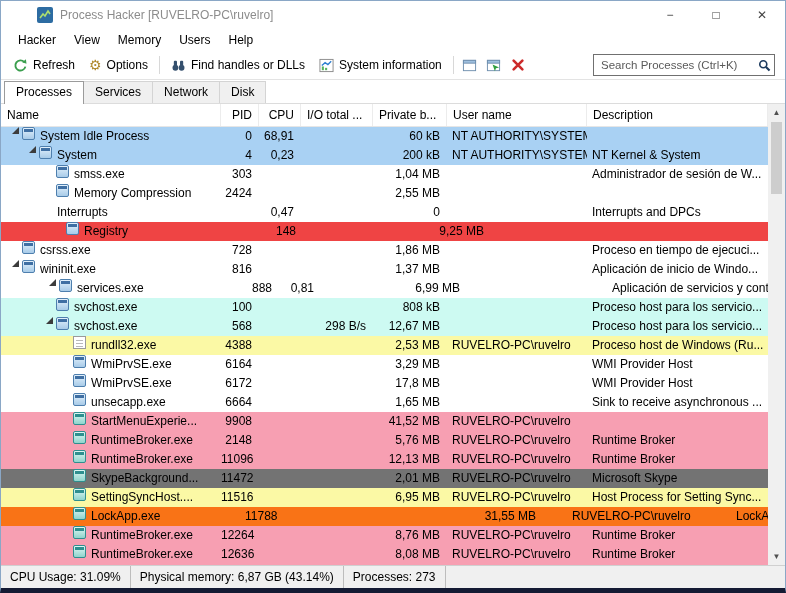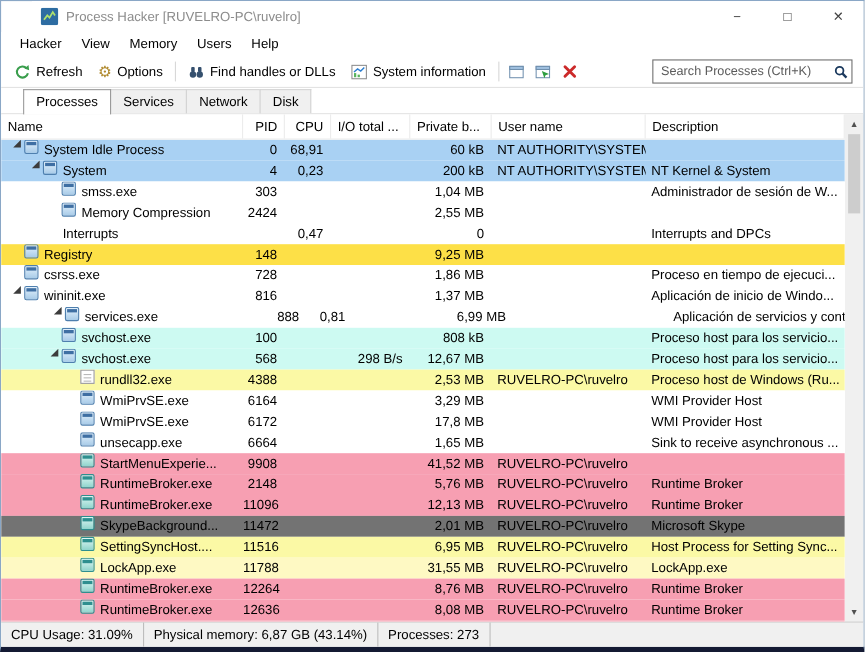--- a/index.html
+++ b/index.html
@@ -21,21 +21,21 @@
   
   .toolbar{height:28px;flex:0 0 28px;display:flex;align-items:center;padding:0 5px;background:#fff;border-bottom:1px solid #e3e3e3;}
   .tb-btn{display:flex;align-items:center;gap:5px;padding:3px 7px;}
   .tb-icon-btn{display:flex;align-items:center;justify-content:center;width:24px;height:22px;}
   .tb-sep{width:1px;height:18px;background:#d8d8d8;margin:0 4px;}
   .gear-glyph{font-size:14px;color:#b08a2e;line-height:14px;}
   .searchbox{margin-left:auto;margin-right:5px;width:172px;height:20px;border:1px solid #707070;background:#fff;display:flex;align-items:center;padding:0 3px 0 5px;}
   .searchbox input{border:none;outline:none;flex:1;font-family:"Liberation Sans",sans-serif;font-size:11.5px;color:#333;min-width:0;}
   .searchbox input::placeholder{color:#5a5a5a;}
   
-  .tabstrip{height:23px;flex:0 0 23px;display:flex;align-items:flex-end;padding-left:20px;background:#fff;border-bottom:1px solid #dcdcdc;}
+  .tabstrip{height:23px;flex:0 0 23px;display:flex;align-items:flex-end;padding-left:3px;background:#fff;border-bottom:1px solid #dcdcdc;}
   .tab{padding:3px 11px 4px 11px;border:1px solid #d4d4d4;border-bottom:none;background:#f0f0f0;margin-right:-1px;position:relative;}
   .tab.active{background:#fff;border-color:#9b9b9b;z-index:2;margin-bottom:-1px;padding-bottom:5px;}
   
   .table-area{flex:1;display:flex;min-height:0;}
   .table-main{flex:1;display:flex;flex-direction:column;min-width:0;}
   .thead{height:22px;flex:0 0 22px;display:grid;grid-template-columns:220px 38px 42px 72px 74px 140px 1fr;border-bottom:1px solid #e6e6e6;background:#fff;}
   .th{display:flex;align-items:center;padding:0 6px;border-right:1px solid #ececec;white-space:nowrap;overflow:hidden;}
   .th.num{justify-content:flex-end;text-align:right;}
   .rows-viewport{flex:1;overflow:hidden;position:relative;background:#fff;}
   .prow{display:grid;grid-template-columns:220px 38px 42px 72px 74px 140px 1fr;height:19px;line-height:19px;white-space:nowrap;}
@@ -231,21 +231,21 @@
       <span class="proc-icon icon-none"></span>
       <span class="plabel c-name-label">Interrupts</span>
     </div>
     <div class="cell c-num c-pid"></div>
     <div class="cell c-num c-cpu">0,47</div>
     <div class="cell c-num c-io"></div>
     <div class="cell c-num c-priv">0</div>
     <div class="cell c-user"></div>
     <div class="cell c-desc">Interrupts and DPCs</div>
   </div>
-          <div class="prow" style="background: #fde047;">
+          <div class="prow" style="background: #ef4444; padding-left: 44px;">
     <div class="cell c-name">
       <span class="indent" style="width: 0px;"></span>
       <span class="expander"></span>
       <span class="proc-icon icon-win"></span>
       <span class="plabel c-name-label">Registry</span>
     </div>
     <div class="cell c-num c-pid">148</div>
     <div class="cell c-num c-cpu"></div>
     <div class="cell c-num c-io"></div>
     <div class="cell c-num c-priv">9,25 MB</div>
@@ -441,21 +441,21 @@
       <span class="proc-icon icon-teal"></span>
       <span class="plabel c-name-label">SettingSyncHost....</span>
     </div>
     <div class="cell c-num c-pid">11516</div>
     <div class="cell c-num c-cpu"></div>
     <div class="cell c-num c-io"></div>
     <div class="cell c-num c-priv">6,95 MB</div>
     <div class="cell c-user">RUVELRO-PC\ruvelro</div>
     <div class="cell c-desc">Host Process for Setting Sync...</div>
   </div>
-          <div class="prow" style="background: #fef9c3;">
+          <div class="prow" style="background: #f97316; gap: 24px;">
     <div class="cell c-name">
       <span class="indent" style="width: 51px;"></span>
       <span class="expander"></span>
       <span class="proc-icon icon-teal"></span>
       <span class="plabel c-name-label">LockApp.exe</span>
     </div>
     <div class="cell c-num c-pid">11788</div>
     <div class="cell c-num c-cpu"></div>
     <div class="cell c-num c-io"></div>
     <div class="cell c-num c-priv">31,55 MB</div>

